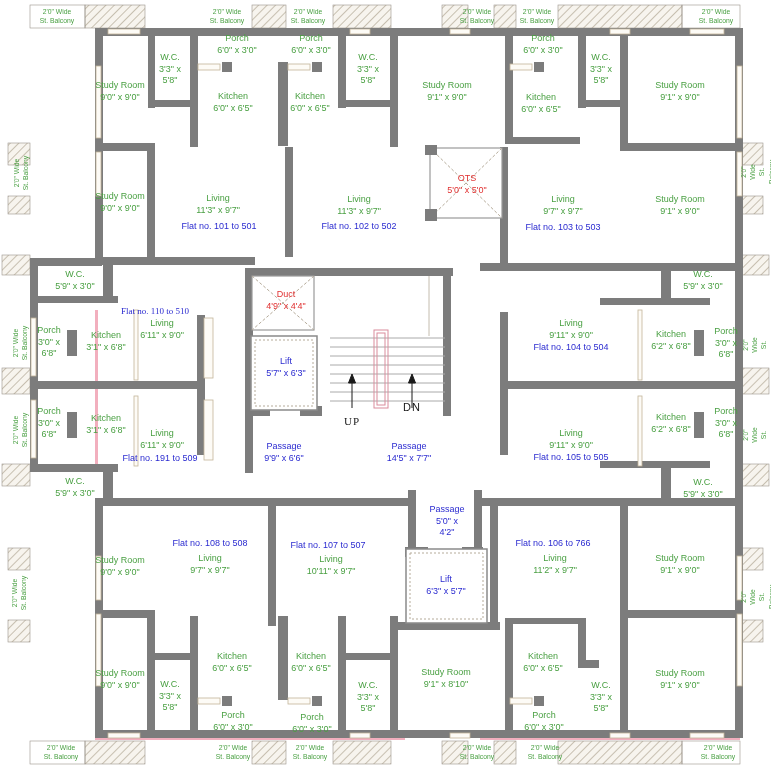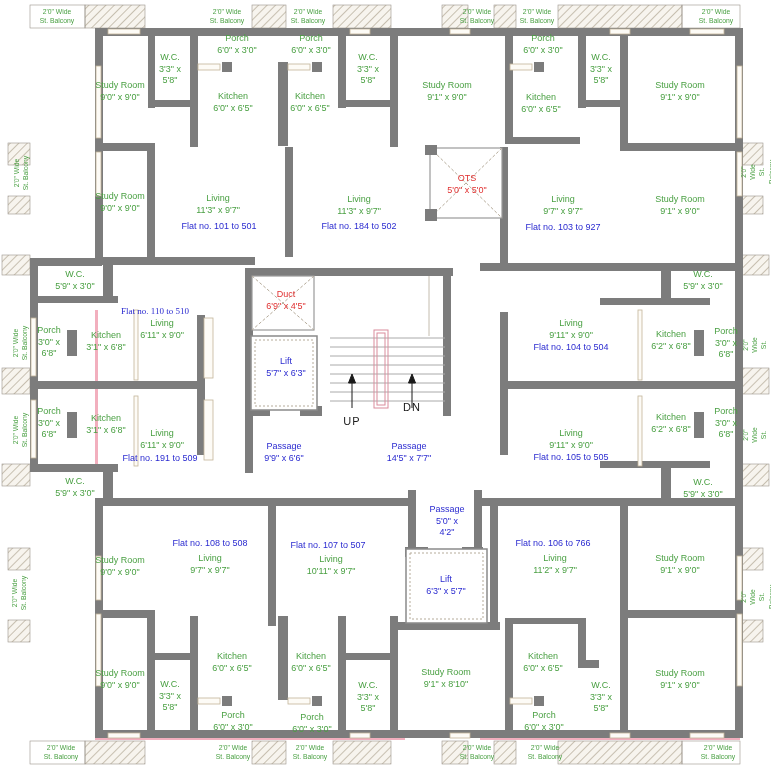--- a/index.html
+++ b/index.html
@@ -307,35 +307,35 @@
 5'8"</div>
       <div class="lbl room" style="left: 447px; top: 92px;">Study Room
 9'1" x 9'0"</div>
       <div class="lbl util" style="left: 467px; top: 185px;">OTS
 5'0" x 5'0"</div>
       <div class="lbl room" style="left: 218px; top: 205px;">Living
 11'3" x 9'7"</div>
       <div class="lbl flat" style="left: 219px; top: 227px;">Flat no. 101 to 501</div>
       <div class="lbl room" style="left: 359px; top: 206px;">Living
 11'3" x 9'7"</div>
-      <div class="lbl flat" style="left: 359px; top: 227px;">Flat no. 184 to 502</div>
+      <div class="lbl flat" style="left: 359px; top: 227px;">Flat no. 102 to 502</div>
       <div class="lbl room" style="left: 543px; top: 45px;">Porch
 6'0" x 3'0"</div>
       <div class="lbl room" style="left: 601px; top: 70px;">W.C.
 3'3" x
 5'8"</div>
       <div class="lbl room" style="left: 541px; top: 104px;">Kitchen
 6'0" x 6'5"</div>
       <div class="lbl room" style="left: 680px; top: 92px;">Study Room
 9'1" x 9'0"</div>
       <div class="lbl room" style="left: 680px; top: 206px;">Study Room
 9'1" x 9'0"</div>
       <div class="lbl room" style="left: 563px; top: 206px;">Living
 9'7" x 9'7"</div>
-      <div class="lbl flat" style="left: 563px; top: 228px;">Flat no. 103 to 927</div>
+      <div class="lbl flat" style="left: 563px; top: 228px;">Flat no. 103 to 503</div>
       <div class="lbl room" style="left: 75px; top: 281px;">W.C.
 5'9" x 3'0"</div>
       <div class="lbl flat" style="left: 155px; top: 312px; font-family: Liberation Serif, serif;">Flat no. 110 to 510</div>
       <div class="lbl room" style="left: 162px; top: 330px;">Living
 6'11" x 9'0"</div>
       <div class="lbl room" style="left: 49px; top: 343px;">Porch
 3'0" x
 6'8"</div>
       <div class="lbl room" style="left: 106px; top: 342px;">Kitchen
 3'1" x 6'8"</div>
@@ -343,24 +343,24 @@
 3'0" x
 6'8"</div>
       <div class="lbl room" style="left: 106px; top: 425px;">Kitchen
 3'1" x 6'8"</div>
       <div class="lbl room" style="left: 162px; top: 440px;">Living
 6'11" x 9'0"</div>
       <div class="lbl flat" style="left: 160px; top: 459px;">Flat no. 191 to 509</div>
       <div class="lbl room" style="left: 75px; top: 488px;">W.C.
 5'9" x 3'0"</div>
       <div class="lbl util" style="left: 286px; top: 301px;">Duct
-6'9" x 4'5"</div>
+4'9" x 4'4"</div>
       <div class="lbl flat" style="left: 286px; top: 368px;">Lift
 5'7" x 6'3"</div>
-      <div class="lbl dir" style="left: 352px; top: 421px;">UP</div>
+      <div class="lbl dir" style="left: 352px; top: 421px; font-family: Liberation Serif, serif;">UP</div>
       <div class="lbl dir" style="left: 412px; top: 407px;">DN</div>
       <div class="lbl flat" style="left: 284px; top: 453px;">Passage
 9'9" x 6'6"</div>
       <div class="lbl flat" style="left: 409px; top: 453px;">Passage
 14'5" x 7'7"</div>
       <div class="lbl room" style="left: 703px; top: 281px;">W.C.
 5'9" x 3'0"</div>
       <div class="lbl room" style="left: 571px; top: 330px;">Living
 9'11" x 9'0"</div>
       <div class="lbl flat" style="left: 571px; top: 348px;">Flat no. 104 to 504</div>

